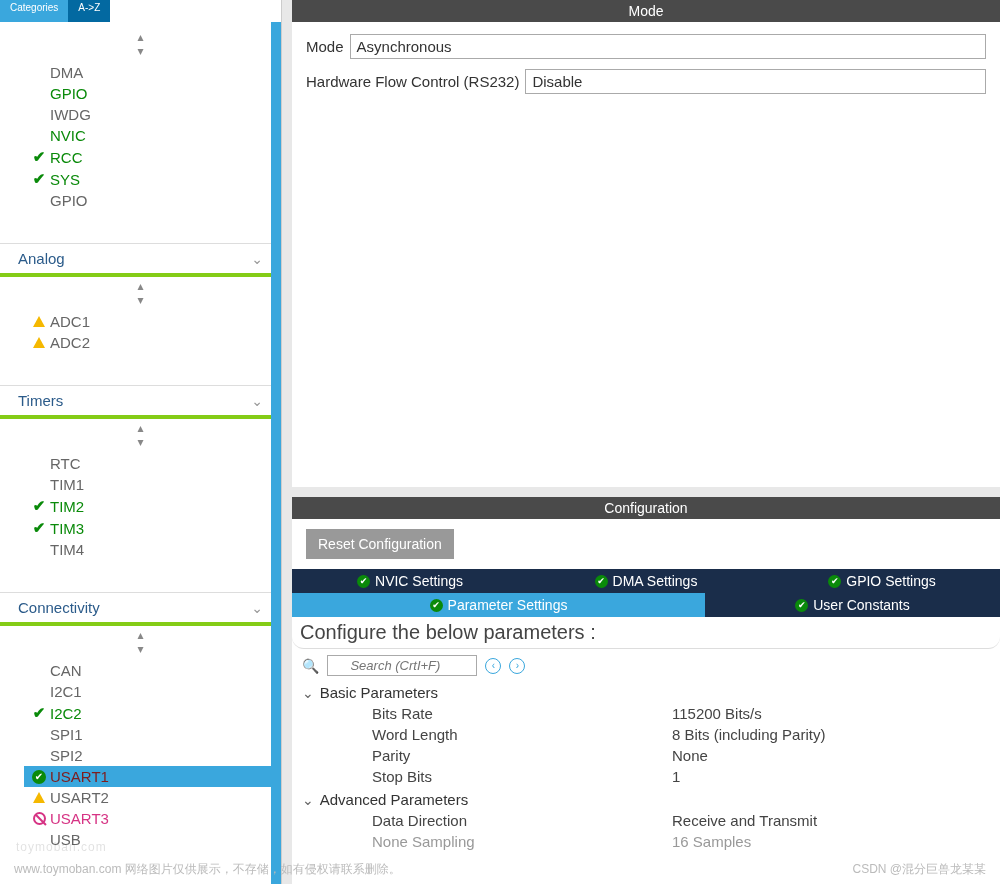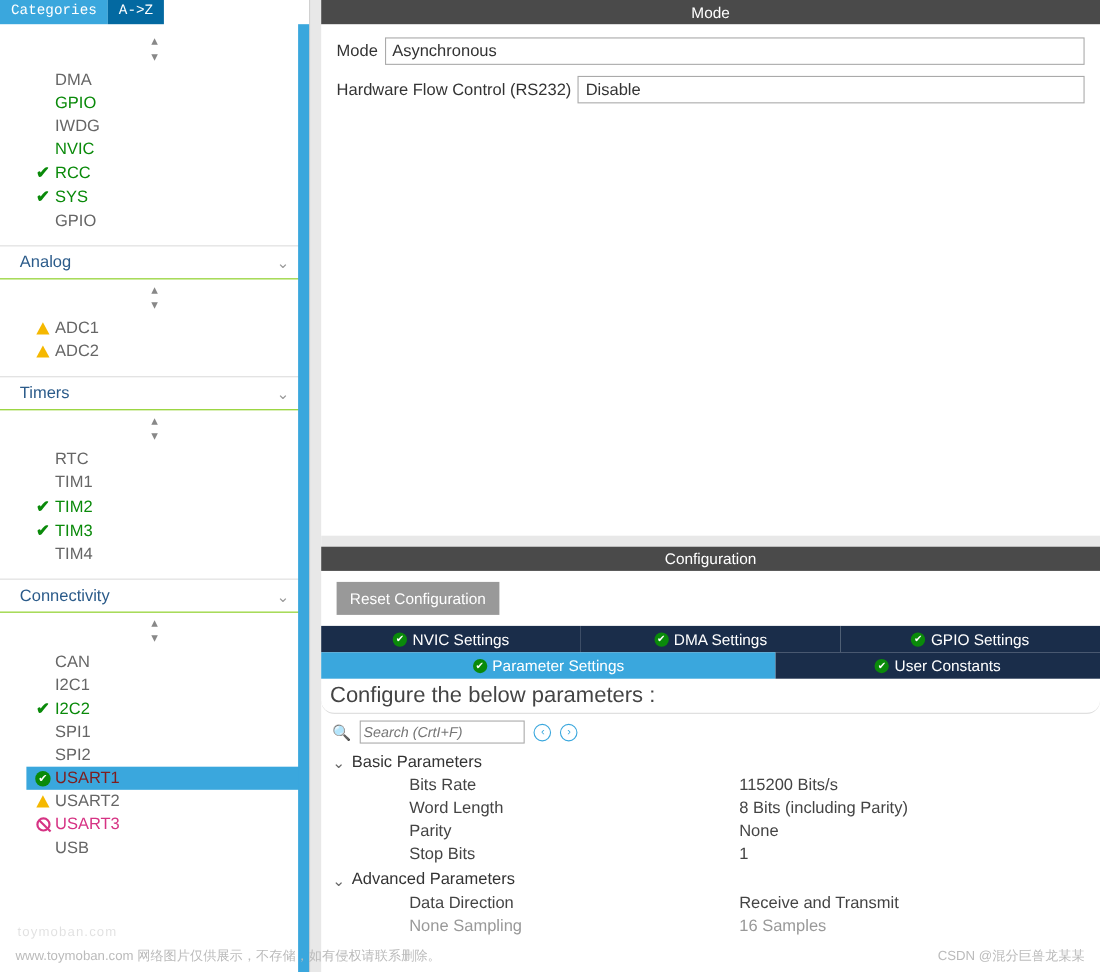--- a/index.html
+++ b/index.html
@@ -2,27 +2,27 @@
 <html><head>
 <meta charset="utf-8">
 <style>
 * { box-sizing: border-box; margin: 0; padding: 0; font-family: Arial, Helvetica, sans-serif; }
 body { width: 1000px; height: 884px; overflow: hidden; background: #fff; position: relative; }
 .main-layout { display: flex; height: 100%; }
 
 
 .sidebar { width: 282px; border-right: 1px solid #ccc; display: flex; flex-direction: column; position: relative; }
 .tabs { display: flex; height: 22px; }
-.tab { padding: 2px 10px; font-size: 13px; cursor: pointer; font-family: Liberation Mono, monospace; }
+.tab { padding: 2px 10px; font-size: 10px; cursor: pointer; }
 .tab.active { background: #3aa7dd; color: #fff; }
 .tab.inactive { background: #0369a1; color: #fff; }
 .sidebar-content { flex: 1; overflow: hidden; padding: 6px 0 0 0; }
 .scroll-right { position: absolute; right: 0; top: 22px; bottom: 0; width: 10px; background: #3aa7dd; }
 
-.section-header { display: flex; align-items: center; justify-content: space-between; padding: 6px 18px; border-top: 1px solid #ddd; border-bottom: 1px solid #84cc16; margin-top: 12px; cursor: pointer; }
+.section-header { display: flex; align-items: center; justify-content: space-between; padding: 6px 18px; border-top: 1px solid #ddd; border-bottom: 4px solid #84cc16; margin-top: 32px; cursor: pointer; }
 .section-header:first-child { margin-top: 0; border-top: none; }
 .section-title { color: #2b5b8a; font-size: 15px; }
 .chevron { color: #999; font-size: 14px; }
 
 .sort-handle { text-align: center; color: #888; font-size: 12px; padding: 2px 0 4px 0; }
 
 .item-list { padding: 0 0 0 24px; }
 .item { display: flex; align-items: center; padding: 2px 4px; font-size: 15px; cursor: pointer; }
 .item .icon-slot { width: 22px; display: inline-flex; align-items: center; justify-content: center; }
 .item .label { }
@@ -53,21 +53,21 @@
 .tab-row { display: flex; }
 .cfg-tab { flex: 1; text-align: center; padding: 4px 0; font-size: 14px; cursor: pointer; display: flex; align-items: center; justify-content: center; gap: 5px; }
 .cfg-tab.dark { background: #1a2d4a; color: #fff; }
 .cfg-tab.blue { background: #3aa7dd; color: #fff; }
 .ok-circle { width: 13px; height: 13px; border-radius: 50%; background: #0a8a0a; color: #fff; font-size: 9px; display: inline-flex; align-items: center; justify-content: center; }
 
 .instruct { padding: 4px 8px; font-size: 20px; color: #444; border-bottom: 1px solid #ddd; border-radius: 12px; }
 
 .search-row { display: flex; align-items: center; gap: 8px; padding: 6px 10px; }
 .search-ico { color: #3aa7dd; font-size: 14px; }
-.search-input { width: 150px; border: 1px solid #aaa; padding: 2px 2px; font-size: 13px; font-style: italic; color: #999; }
+.search-input { width: 150px; border: 1px solid #aaa; padding: 2px 22px; font-size: 13px; font-style: italic; color: #999; }
 .nav-circle { width: 16px; height: 16px; border: 1.5px solid #3aa7dd; border-radius: 50%; color: #3aa7dd; font-size: 10px; display: inline-flex; align-items: center; justify-content: center; cursor: pointer; }
 
 .param-tree { padding: 0 10px 6px 10px; }
 .tree-group { margin-bottom: 2px; }
 .tree-header { display: flex; align-items: center; gap: 6px; font-size: 15px; color: #333; padding: 2px 0; cursor: pointer; }
 .tree-header .chev { font-size: 14px; color: #666; }
 .param-row { display: flex; padding: 2px 0 2px 70px; font-size: 15px; }
 .param-row .pname { width: 300px; color: #444; }
 .param-row .pval { color: #444; }
 .param-row.dim .pname, .param-row.dim .pval { color: #999; }

